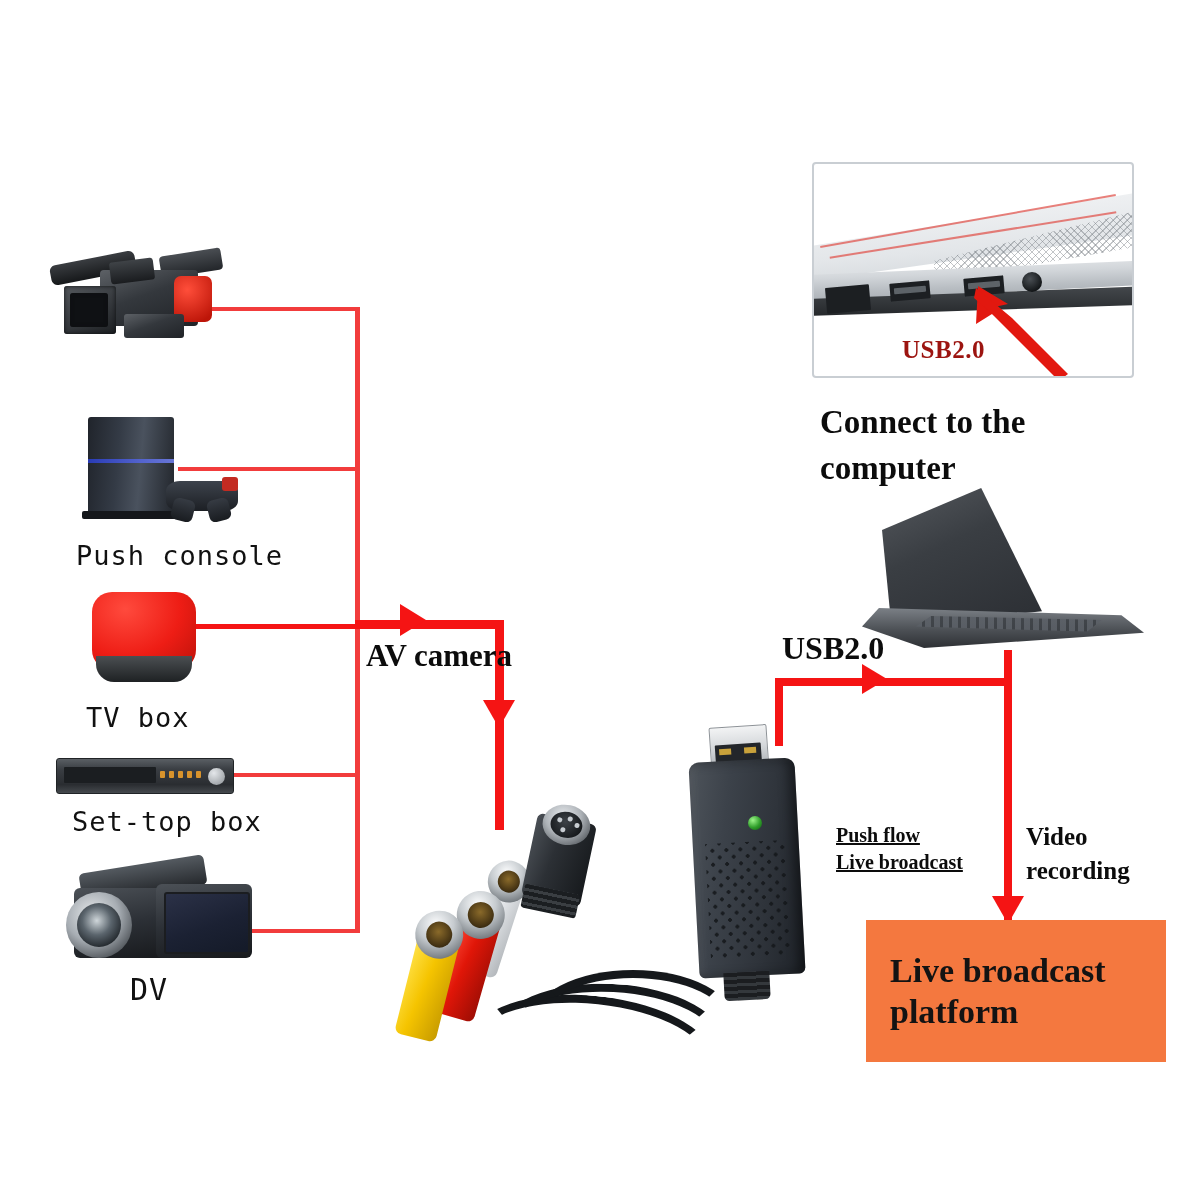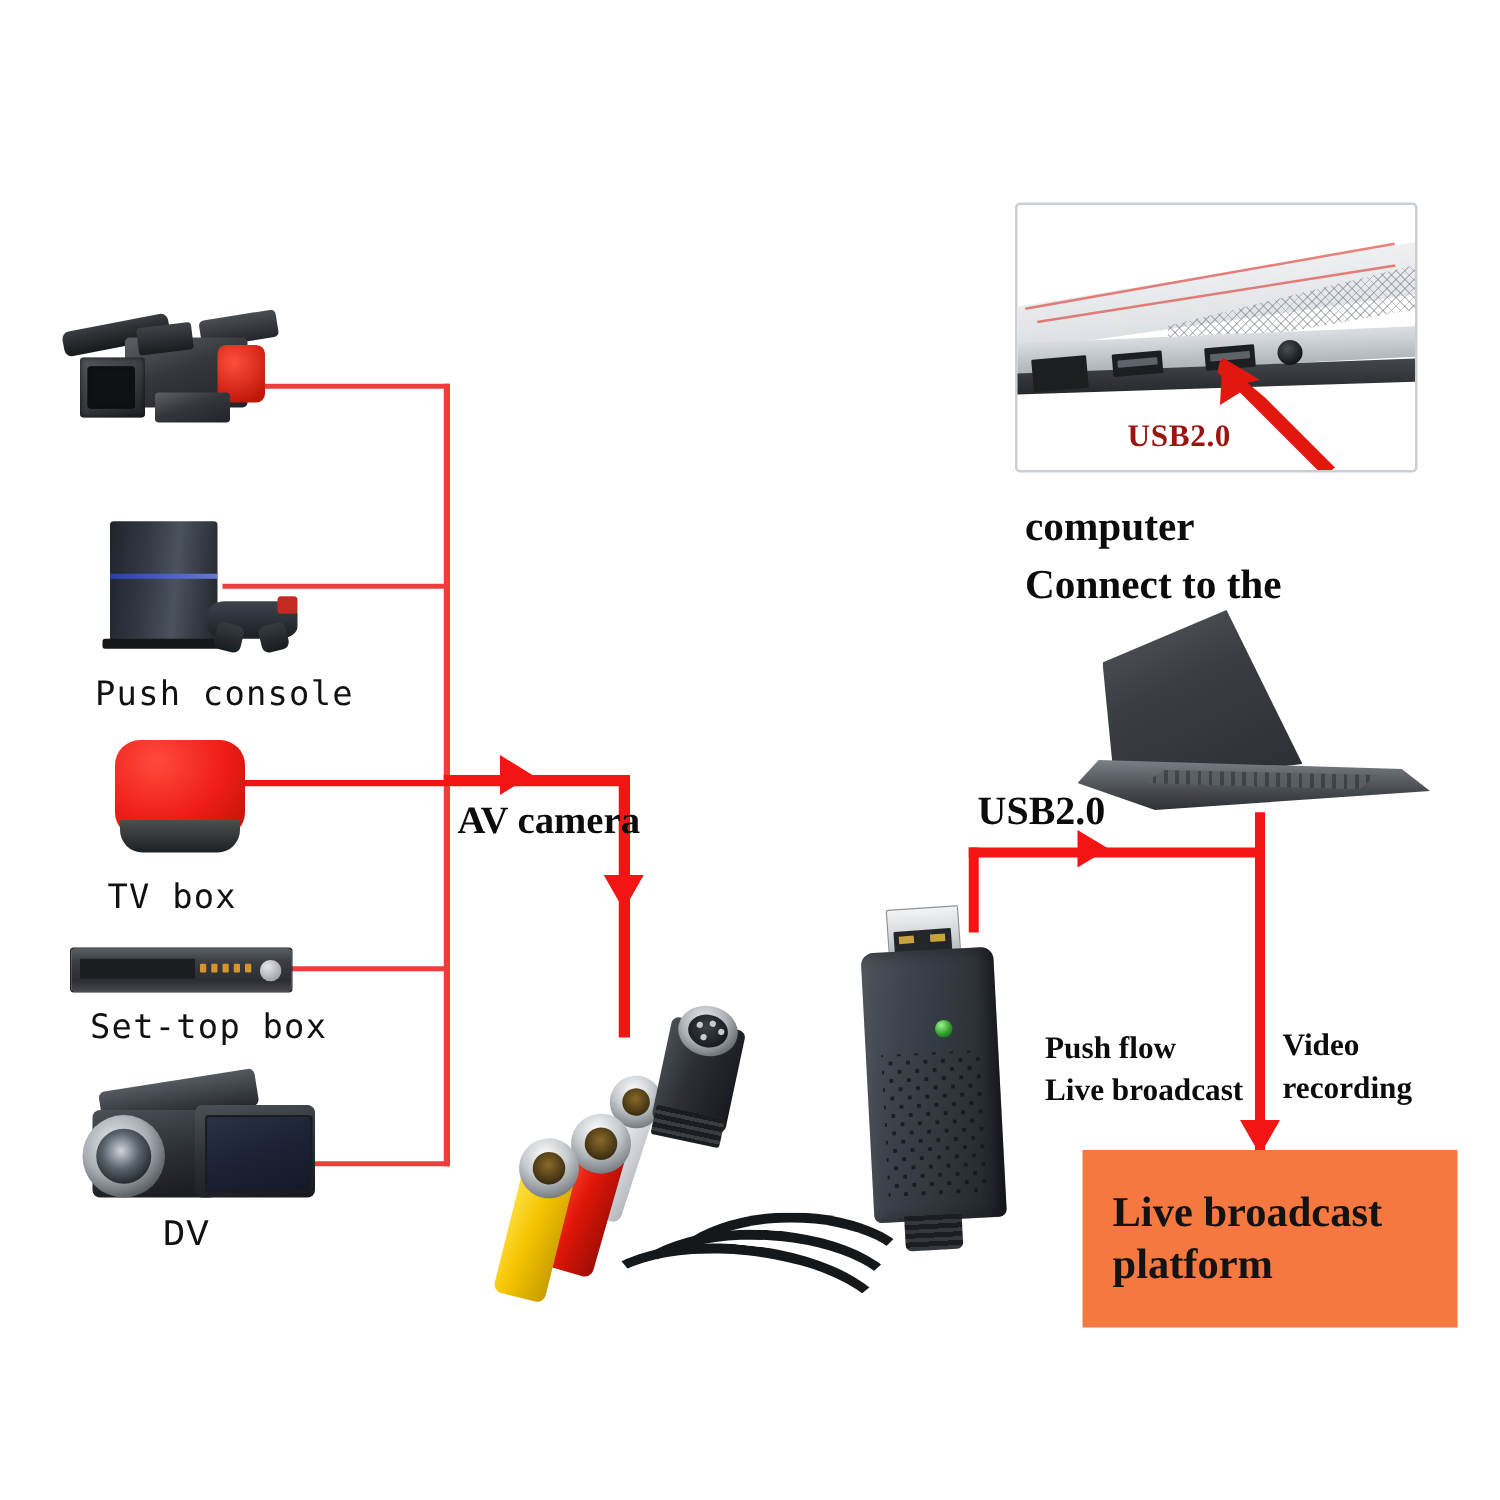--- a/index.html
+++ b/index.html
@@ -404,21 +404,21 @@
   <div class="mono-label abs" style="left:72px; top:806px;">Set-top box</div>
 
   <div class="abs" style="left:48px; top:862px; width:210px; height:106px;">
     <div class="dv-top" style="left:32px; top:2px; width:126px; height:30px; transform:rotate(-9deg);"></div>
     <div class="dv-body" style="left:26px; top:26px; width:100px; height:70px;"></div>
     <div class="dv-lens-ring" style="left:18px; top:30px; width:66px; height:66px;"></div>
     <div class="dv-lens-in" style="left:29px; top:41px; width:44px; height:44px;"></div>
     <div class="dv-body" style="left:108px; top:22px; width:96px; height:74px;"></div>
     <div class="dv-screen" style="left:116px; top:30px; width:82px; height:58px;"></div>
   </div>
-  <div class="mono-label abs" style="left:130px; top:972px; font-size:30px;font-family:Liberation Mono, monospace;">DV</div>
+  <div class="mono-label abs" style="left:130px; top:972px; font-size:30px;">DV</div>
 
   <div class="abs" style="left:470px; top:960px; width:260px; height:110px;">
     <div style="position:absolute; left:0px; top:36px; width:230px; height:96px;
                 border:8px solid transparent; border-top-color:#15181b;
                 border-radius:50%; transform:rotate(6deg);"></div>
     <div style="position:absolute; left:26px; top:24px; width:214px; height:96px;
                 border:8px solid transparent; border-top-color:#15181b;
                 border-radius:50%; transform:rotate(3deg);"></div>
     <div style="position:absolute; left:60px; top:10px; width:190px; height:92px;
                 border:8px solid transparent; border-top-color:#15181b;
@@ -477,22 +477,22 @@
   <div class="abs" style="left:860px; top:488px; width:290px; height:175px;">
     <div class="lap-lid" style="left:22px; top:0px; width:160px; height:140px;
                 clip-path: polygon(62% 0%, 100% 88%, 6% 100%, 0% 30%);"></div>
     <div class="lap-base" style="left:2px; top:120px; width:282px; height:40px;
                 clip-path: polygon(6% 0%, 92% 18%, 100% 62%, 22% 100%, 0% 46%);"></div>
     <div class="lap-keys" style="left:56px; top:128px; width:186px; height:18px;
                 clip-path: polygon(8% 0%, 100% 22%, 92% 86%, 0% 58%);"></div>
   </div>
 
   <div class="serif-bold abs" style="left:820px; top:400px; font-size:33px; line-height:1.38;">
+    <div>Connect to the</div>
     <div>computer</div>
-    <div>Connect to the</div>
   </div>
 
   <div class="inset-frame" style="left:812px; top:162px; width:318px; height:212px;">
     <div class="inset-laptop-top" style="left:-10px; top:26px; width:350px; height:92px;
          clip-path: polygon(0% 62%, 100% 0%, 100% 46%, 0% 100%);"></div>
     <div class="inset-mesh" style="left:120px; top:42px; width:210px; height:76px;
          clip-path: polygon(0% 72%, 100% 4%, 100% 52%, 0% 100%);"></div>
     <div class="inset-redline" style="left:4px; top:56px; width:300px; height:2px; transform:rotate(-10deg);"></div>
     <div class="inset-redline" style="left:14px; top:70px; width:290px; height:2px; transform:rotate(-9deg);"></div>
     <div class="inset-laptop-edge" style="left:-10px; top:96px; width:350px; height:42px;
@@ -508,21 +508,21 @@
     <div class="inset-jack" style="left:208px; top:108px; width:20px; height:20px;"></div>
 
     <svg class="abs" style="left:150px; top:120px;" width="110" height="92" viewBox="0 0 110 92">
       <path d="M 100 88 L 26 24 L 44 20 L 14 2 L 12 40 L 28 30 L 92 94 Z" fill="#e2180f"></path>
       <path d="M 12 4 L 48 34 L 104 90 L 96 96 L 40 40 L 10 14 Z" fill="#e2180f"></path>
     </svg>
 
     <div class="inset-usb-text" style="left:88px; top:172px;">USB2.0</div>
   </div>
 
-  <div class="serif-bold abs" style="left:836px; top:822px; font-size:25px; line-height:1.34;">
+  <div class="serif-bold abs" style="left:836px; top:822px; font-size:20px; line-height:1.34;text-decoration:underline;">
     <div>Push flow</div>
     <div>Live broadcast</div>
   </div>
 
   <div class="serif-bold abs" style="left:1026px; top:820px; font-size:25px; line-height:1.34;">
     <div>Video</div>
     <div>recording</div>
   </div>
 
   <div class="platform-box" style="left:866px; top:920px; width:300px; height:142px;">

